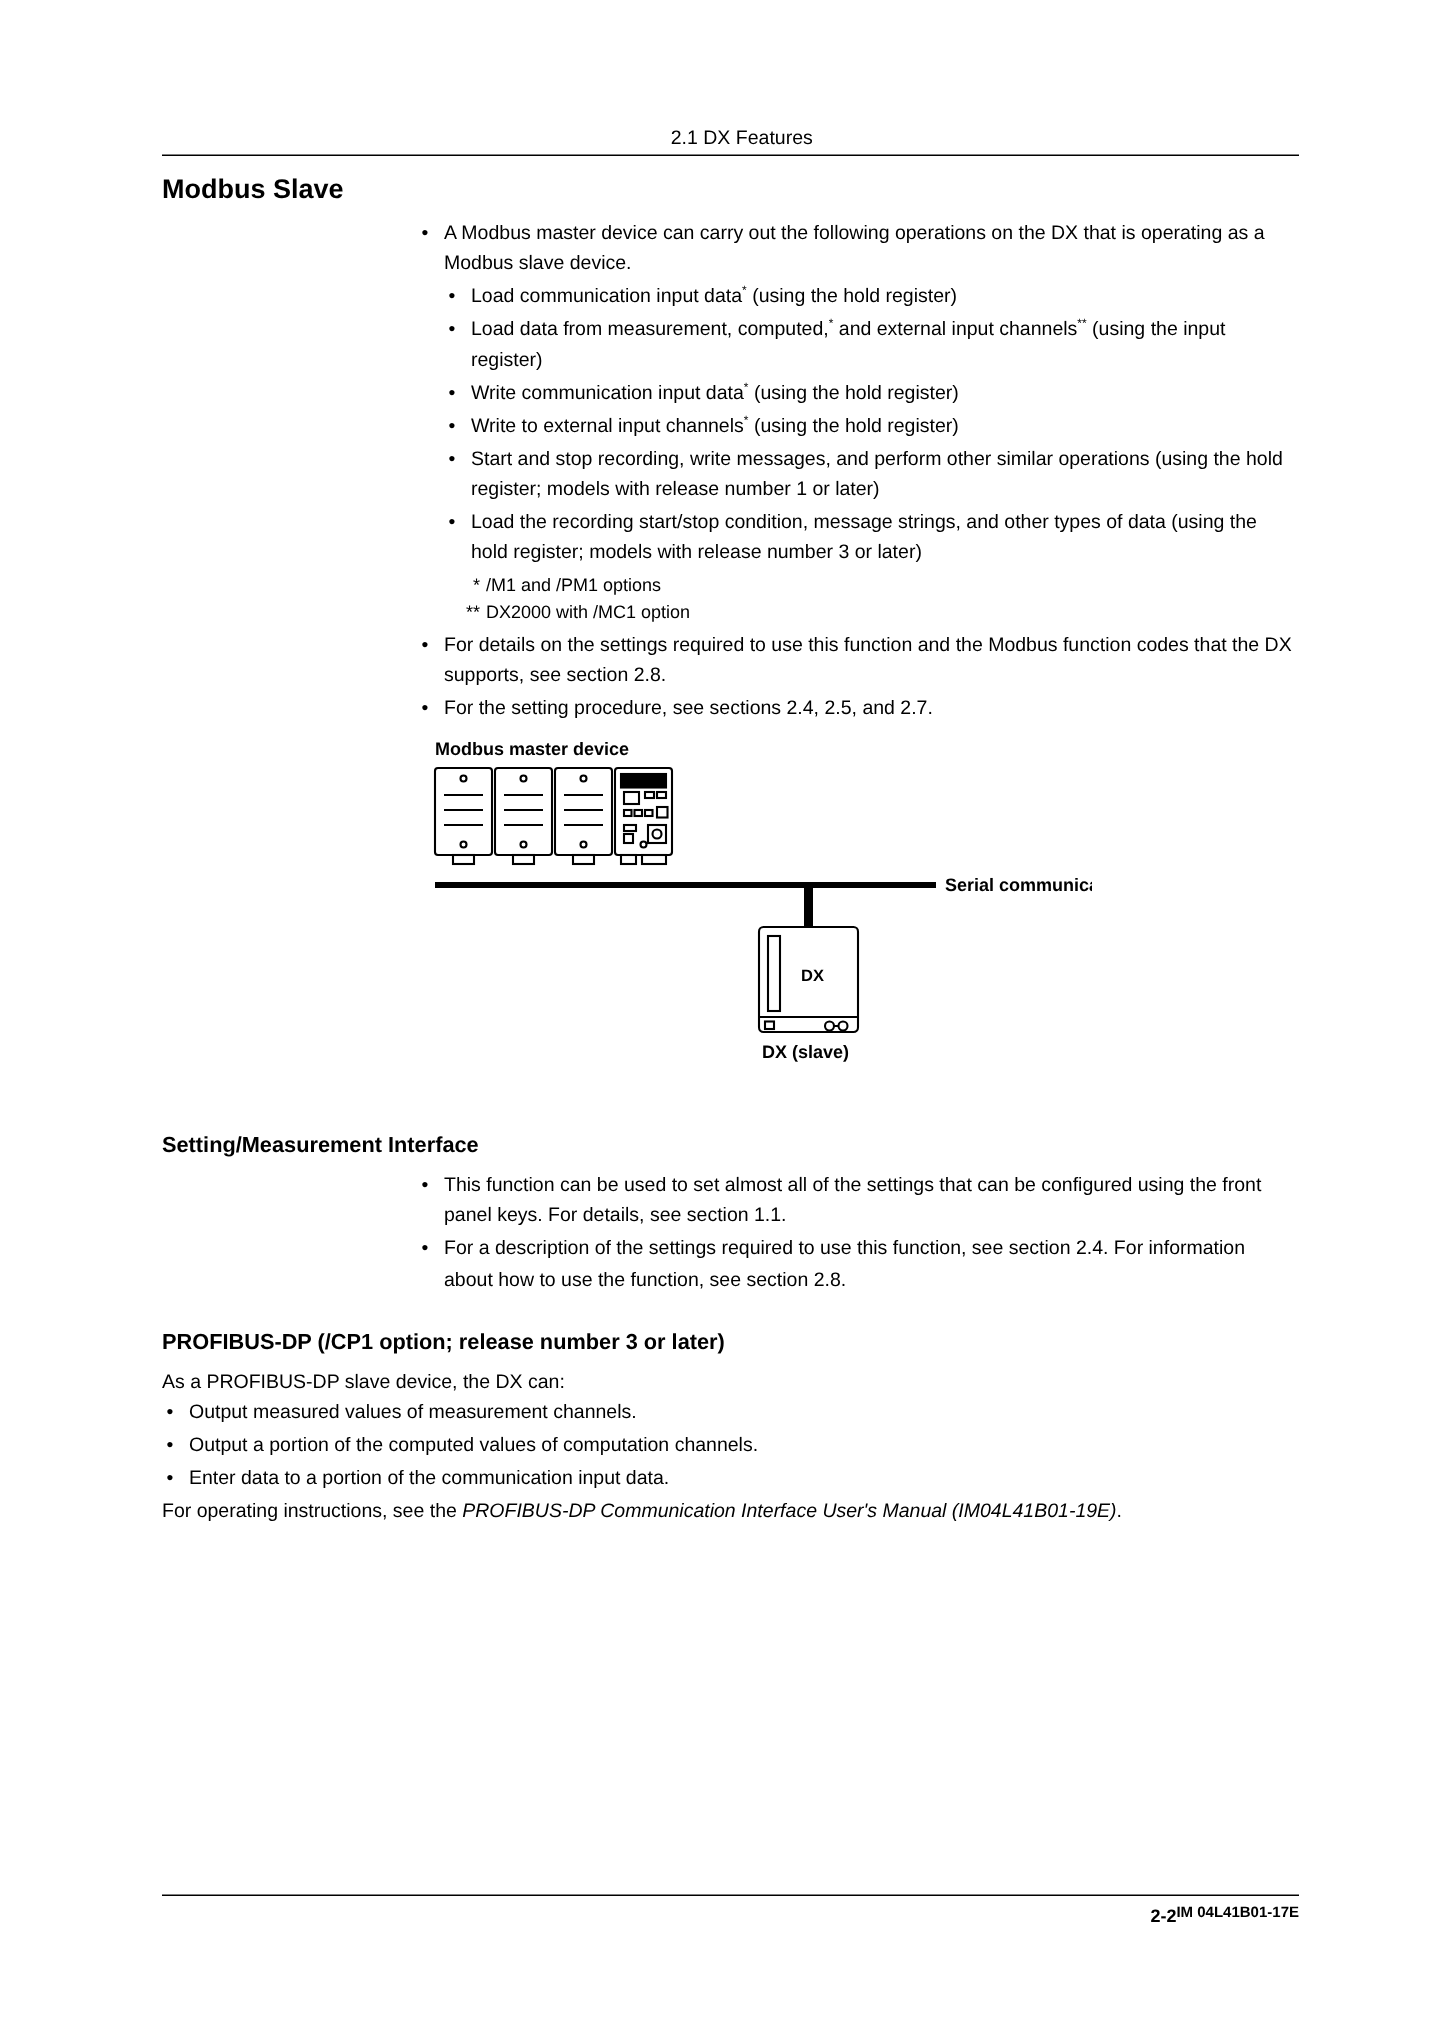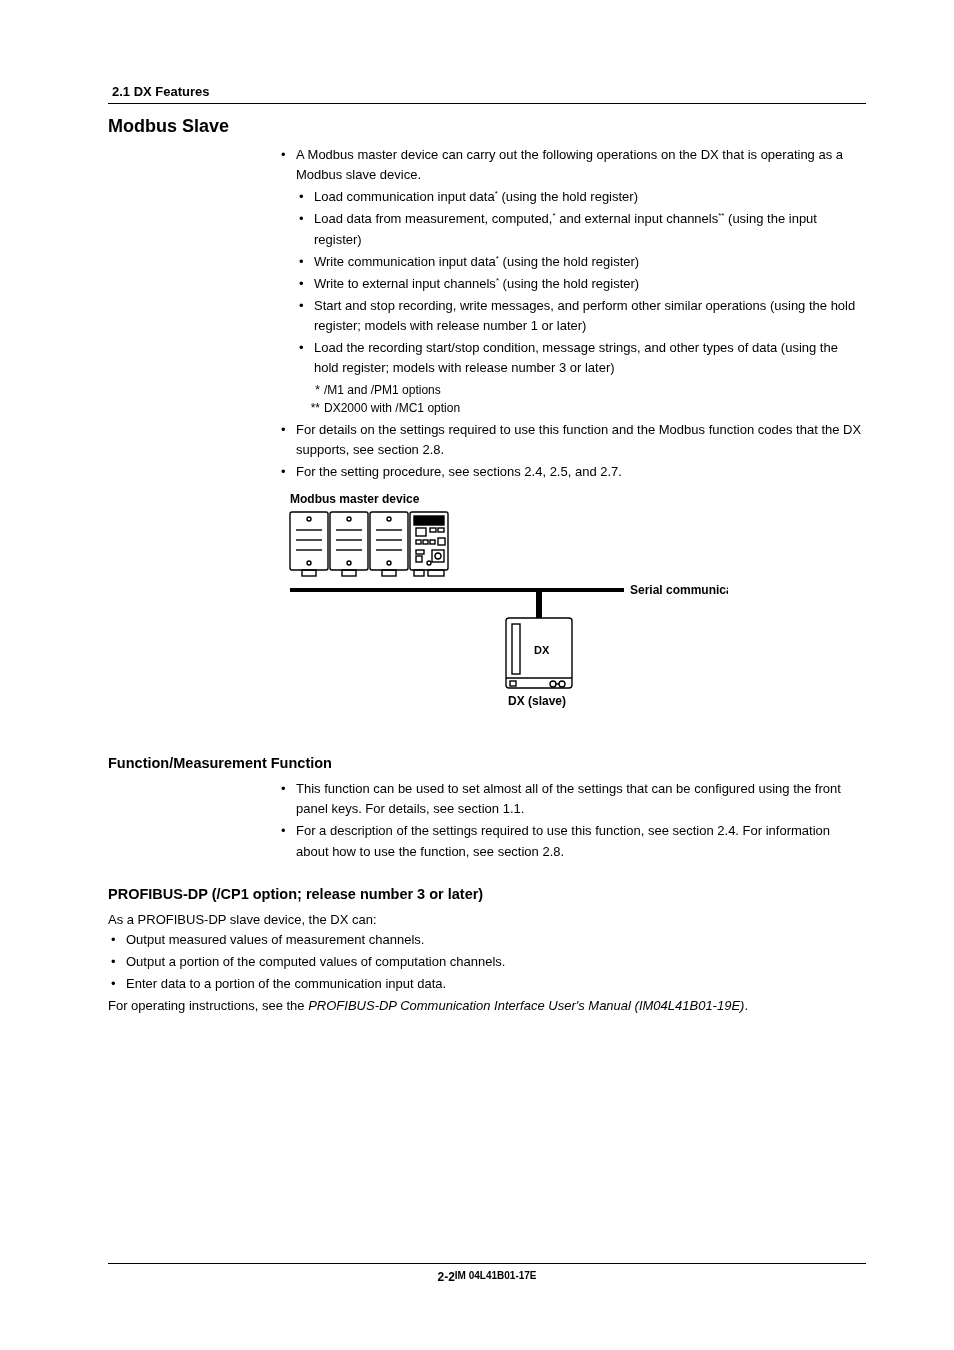--- a/index.html
+++ b/index.html
@@ -15,22 +15,23 @@
   }
   .page {
     position: relative;
     width: 954px;
     height: 1350px;
     box-sizing: border-box;
     padding: 84px 88px 0 108px;
   }
   .section-heading {
     font-size: 13px;
-    font-weight: bold;
-    margin: 0 0 4px 4px;
+    font-weight: normal;
+    margin: 0 0 4px 15px;
+    text-align: center;
   }
   .rule {
     border: none;
     border-top: 1.5px solid #000;
     margin: 0 0 12px 0;
   }
   .h2 {
     font-size: 18px;
     font-weight: bold;
     margin: 0 0 8px 0;
@@ -114,21 +115,21 @@
     left: 108px;
     right: 88px;
   }
   .footer-rule {
     border: none;
     border-top: 1.5px solid #000;
     margin: 0 0 6px 0;
   }
   .footer-row {
     display: flex;
-    justify-content: center;
+    justify-content: flex-end;
     font-size: 12px;
   }
   .footer-row .pg { font-weight: bold; }
   .footer-row .doc { font-size: 10px; font-weight: bold; }
   .gap { height: 22px; }
 </style>
 </head>
 <body>
 
 <div class="page">
@@ -238,21 +239,21 @@
         <rect x="222" y="171" width="6" height="5"></rect>
         <circle cx="265" cy="174" r="3"></circle>
           <circle cx="274" cy="174" r="3"></circle>
         <line x1="268" y1="174" x2="271" y2="174"></line>
       </g>
       <text x="246" y="144" font-size="11" font-weight="bold" font-family="Arial">DX</text>
       <text x="220" y="195" font-size="12" font-weight="bold" font-family="Arial">DX (slave)</text>
     </svg>
   </div>
 
-  <h3 class="h3">Function/Measurement Function</h3>
+  <h3 class="h3">Setting/Measurement Interface</h3>
   <div class="indent">
     <ul class="top">
       <li>This function can be used to set almost all of the settings that can be configured using the front panel keys. For details, see section 1.1.</li>
       <li>For a description of the settings required to use this function, see section 2.4. For information about how to use the function, see section 2.8.</li>
     </ul>
   </div>
 
   <div class="gap"></div>
 
   <h3 class="h3">PROFIBUS-DP (/CP1 option; release number 3 or later)</h3>

